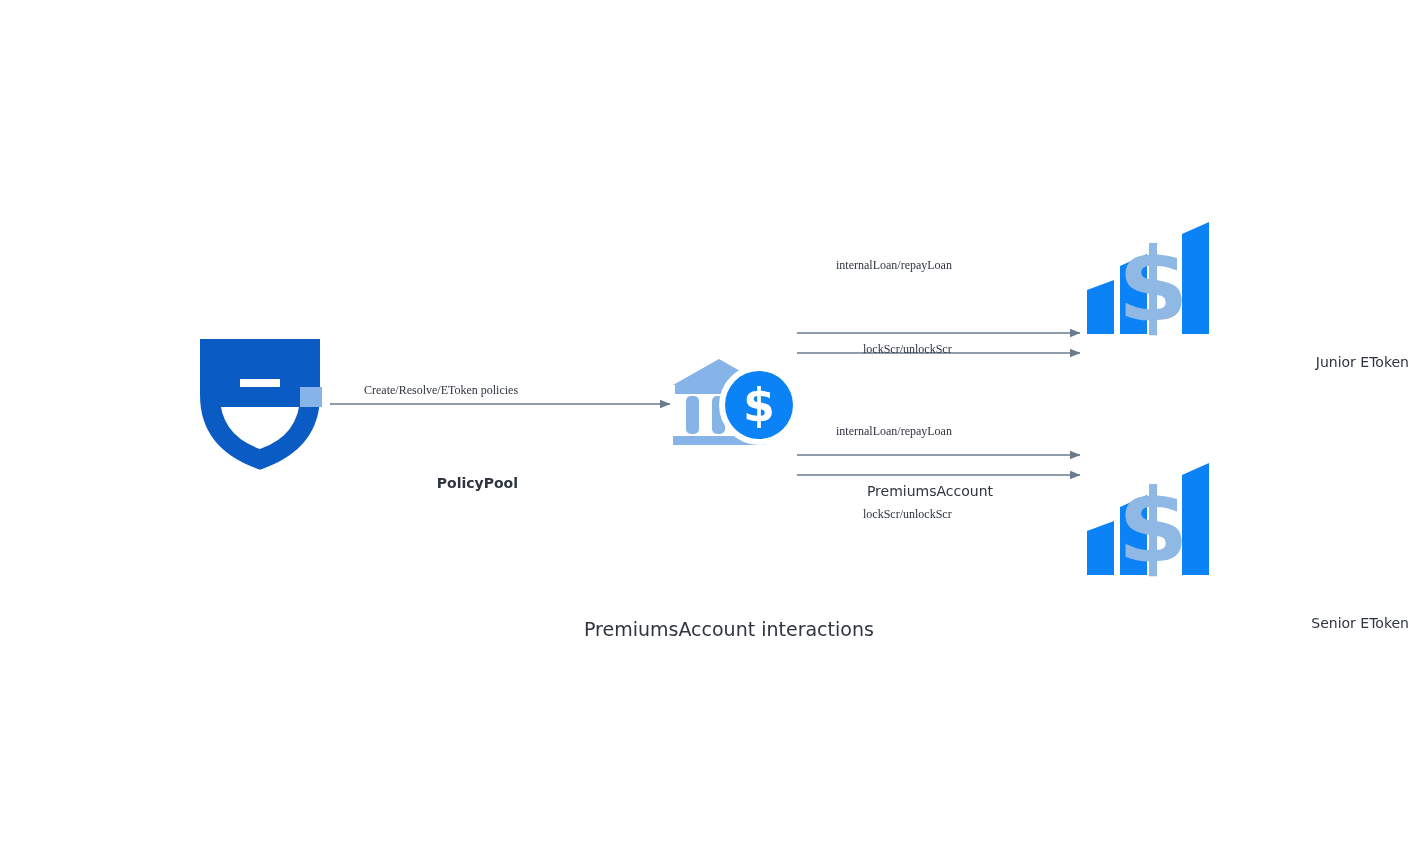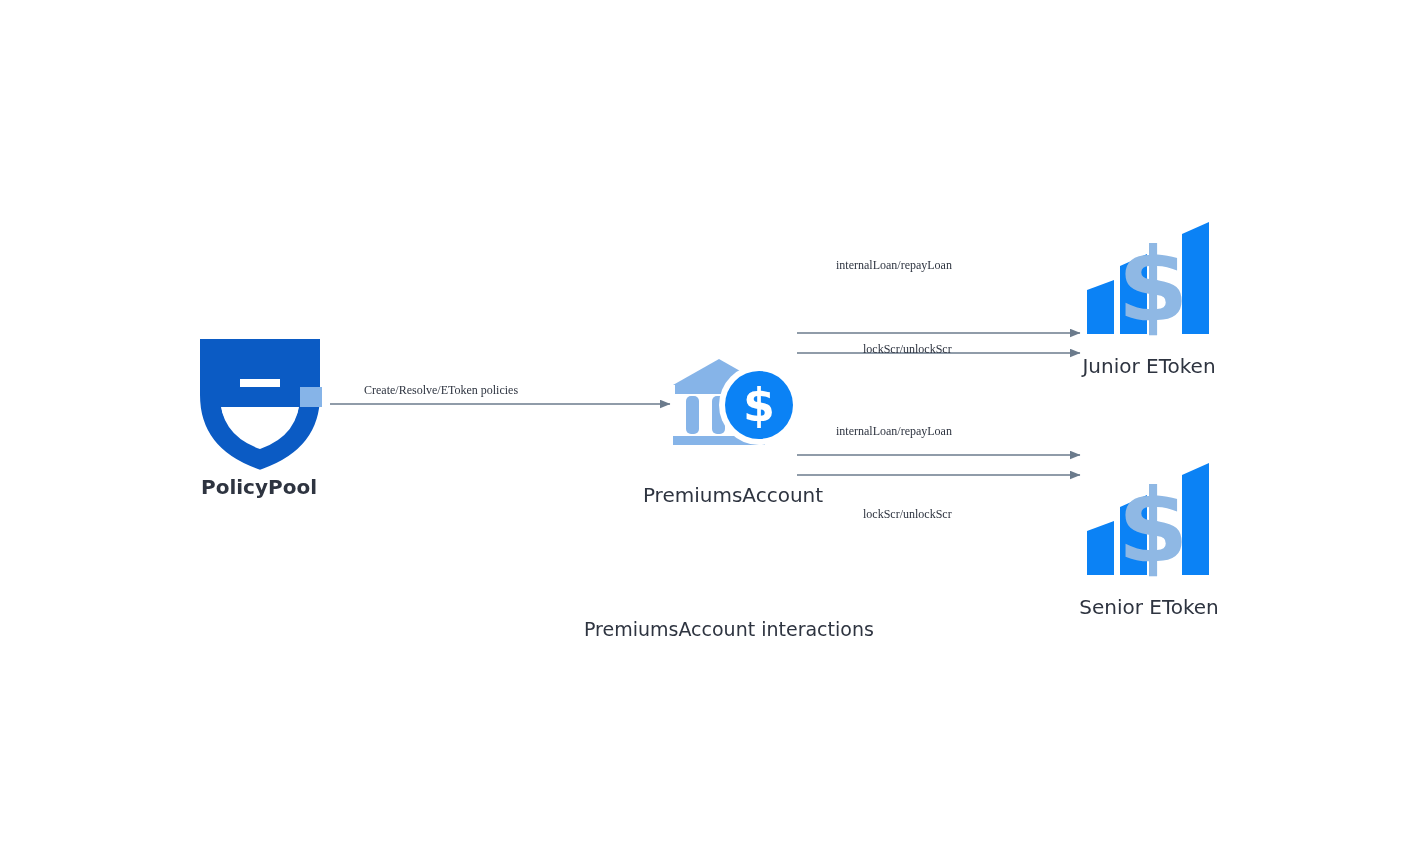--- a/index.html
+++ b/index.html
@@ -17,24 +17,24 @@
   #canvas {
     position: absolute;
     left: 0;
     top: 0;
     width: 1409px;
     height: 841px;
   }
   .node-label {
     position: absolute;
     color: #2e3440;
-    font-size: 20px;
+    font-size: 14px;
     font-family: "DejaVu Sans", sans-serif;
     white-space: nowrap;
-    text-align: center;
+    text-align: right;
     line-height: 1.1;
   }
   .edge-label {
     position: absolute;
     color: #2e3440;
     font-size: 12px;
     font-family: Liberation Serif, serif;
     white-space: nowrap;
     line-height: 1.1;
   }
@@ -130,21 +130,21 @@
     <text x="66" y="62" fill="#8FB8E4" font-size="102" font-weight="bold" font-family="DejaVu Sans, sans-serif" text-anchor="middle" dominant-baseline="central">$</text>
   </g>
 </svg>
 
 <div class="node-label" style="left:0; top:476px; width:518px;font-weight:bold;">PolicyPool</div>
 
 <div class="node-label" style="left:473px; top:476px; width:520px;margin-top:8px;">PremiumsAccount</div>
 
 <div class="node-label" style="left:889px; top:355px; width:520px;">Junior EToken</div>
 
-<div class="node-label" style="left:889px; top:596px; width:520px;">Senior EToken</div>
+<div class="node-label" style="left:889px; top:616px; width:520px;">Senior EToken</div>
 
 <div class="edge-label" style="left:364px; top:384px;">Create/Resolve/EToken policies</div>
 
 <div class="edge-label" style="left:836px; top:259px;">internalLoan/repayLoan</div>
 
 <div class="edge-label" style="left:863px; top:343px;">lockScr/unlockScr</div>
 
 <div class="edge-label" style="left:836px; top:425px;">internalLoan/repayLoan</div>
 
 <div class="edge-label" style="left:863px; top:508px;">lockScr/unlockScr</div>

